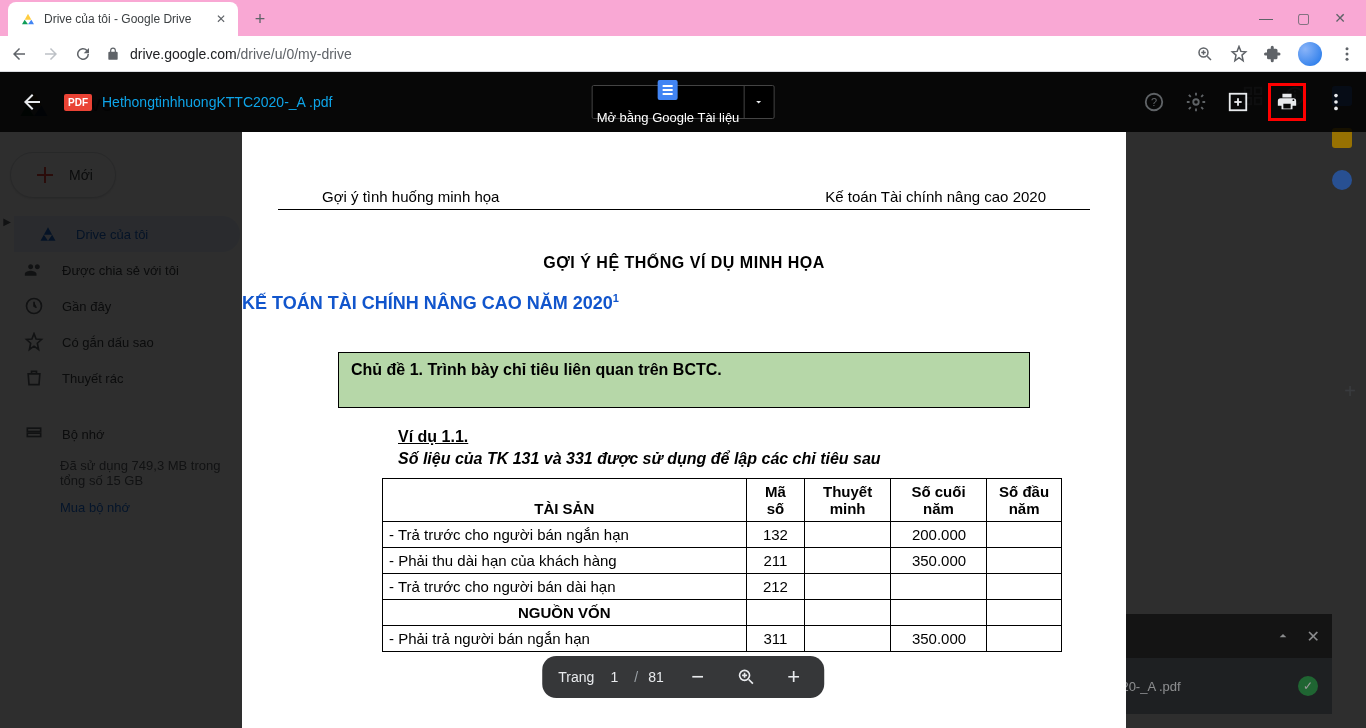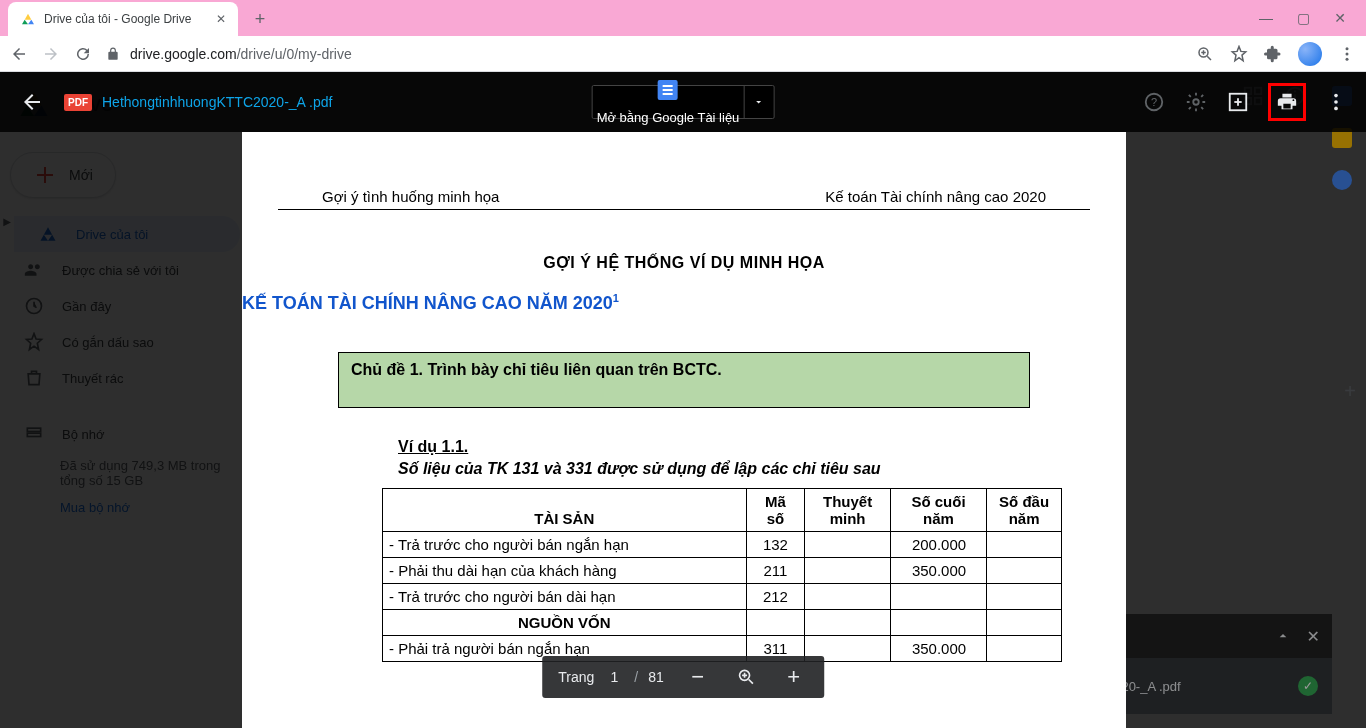--- a/index.html
+++ b/index.html
@@ -66,32 +66,32 @@
 .viewer-right { margin-left: auto; display: flex; align-items: center; gap: 18px; }
 .viewer-right .vico { width: 24px; height: 24px; display: flex; align-items: center; justify-content: center; cursor: pointer; color: #e8eaed; }
 .highlight-box { border: 3px solid #ff0000; padding: 4px; }
 
 
 .doc-page { position: absolute; top: 132px; left: 242px; width: 884px; height: 596px; background: #fff; z-index: 40; overflow: hidden; font-family: 'Times New Roman', serif; }
 .doc-title1 { text-align: center; font-size: 16px; font-weight: bold; margin-top: 44px; letter-spacing: 0.5px; }
 .doc-title2 { font-size: 18px; font-weight: bold; color: #1155cc; margin-top: 20px; }
 .doc-title2 sup { font-size: 11px; }
 .topic-box { margin: 38px 96px 0 96px; background: #b6d7a8; border: 1px solid #000; padding: 8px 12px 28px 12px; font-size: 16px; font-weight: bold; color: #000; }
-.example-label { margin: 30px 0 4px 156px; font-size: 16px; font-weight: bold; text-decoration: underline; }
+.example-label { margin: 20px 0 4px 156px; font-size: 16px; font-weight: bold; text-decoration: underline; }
 .example-sub { margin: 4px 0 10px 156px; font-size: 16px; font-style: italic; font-weight: bold; }
 .data-table { margin: 8px 96px 0 140px; border-collapse: collapse; font-size: 15px; width: 680px; }
 .data-table th, .data-table td { border: 1px solid #000; padding: 4px 8px; vertical-align: top; }
 .data-table th { font-weight: bold; text-align: center; }
 .data-table td.num { text-align: center; }
 .data-table td.val { text-align: right; padding-right: 20px; }
 .data-table td.desc { padding-left: 6px; }
 .section-row td { text-align: center; font-weight: bold; }
 
 
-.page-toolbar { position: absolute; bottom: 30px; left: 50%; transform: translateX(-50%); background: rgba(32,33,36,0.9); height: 42px; border-radius: 3px; display: flex; align-items: center; padding: 0 16px; gap: 20px; color: #e8eaed; font-size: 14px; z-index: 60; }
+.page-toolbar { position: absolute; bottom: 30px; left: 50%; transform: translateX(-50%); background: rgba(32,33,36,0.9); height: 42px; border-radius: 14px; display: flex; align-items: center; padding: 0 16px; gap: 20px; color: #e8eaed; font-size: 14px; z-index: 60; }
 .page-toolbar .pt-text { display: flex; align-items: center; gap: 10px; }
 .pt-divider { color: #9aa0a6; }
 .pt-btn { width: 28px; height: 28px; display: flex; align-items: center; justify-content: center; cursor: pointer; font-size: 22px; font-weight: 300; }
 .pt-btn svg { width: 20px; height: 20px; }
 
 svg { display: block; }
 </style>
 </head>
 <body>
 

